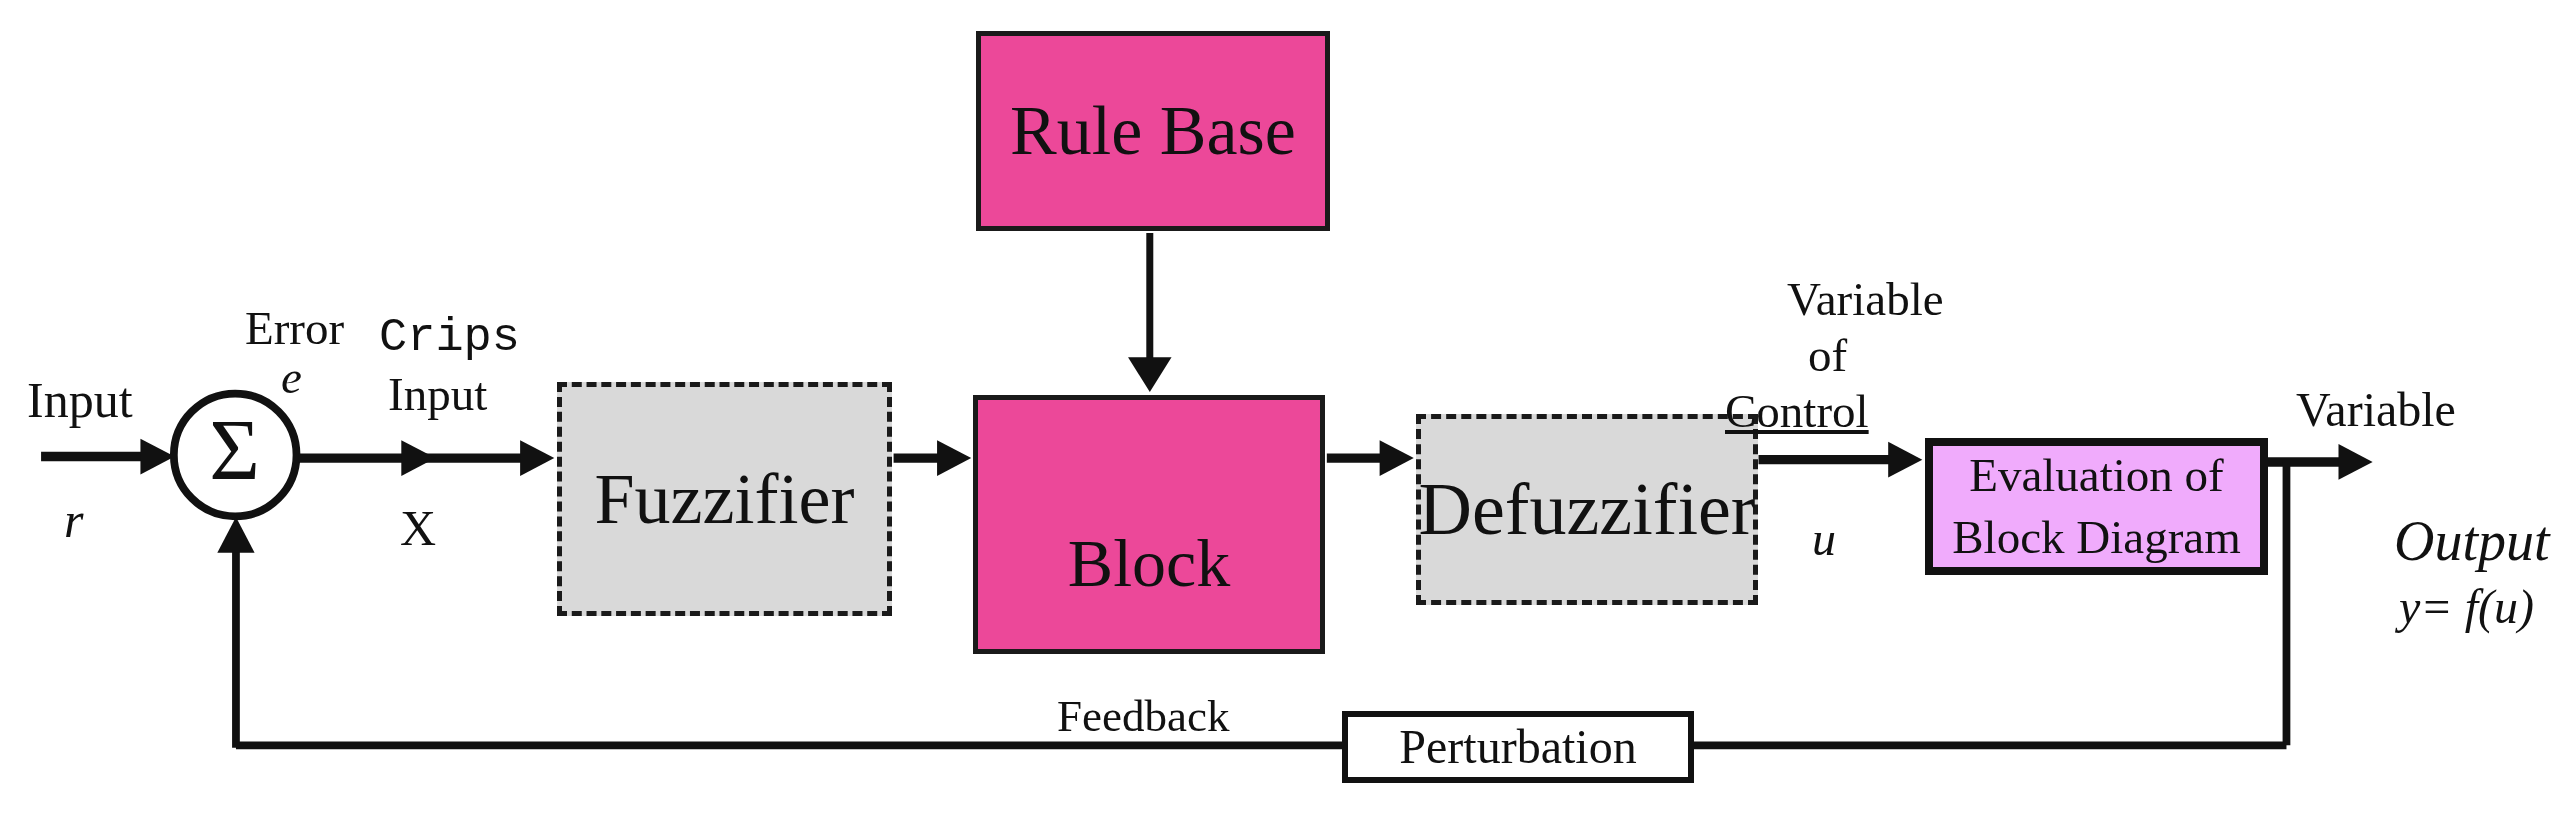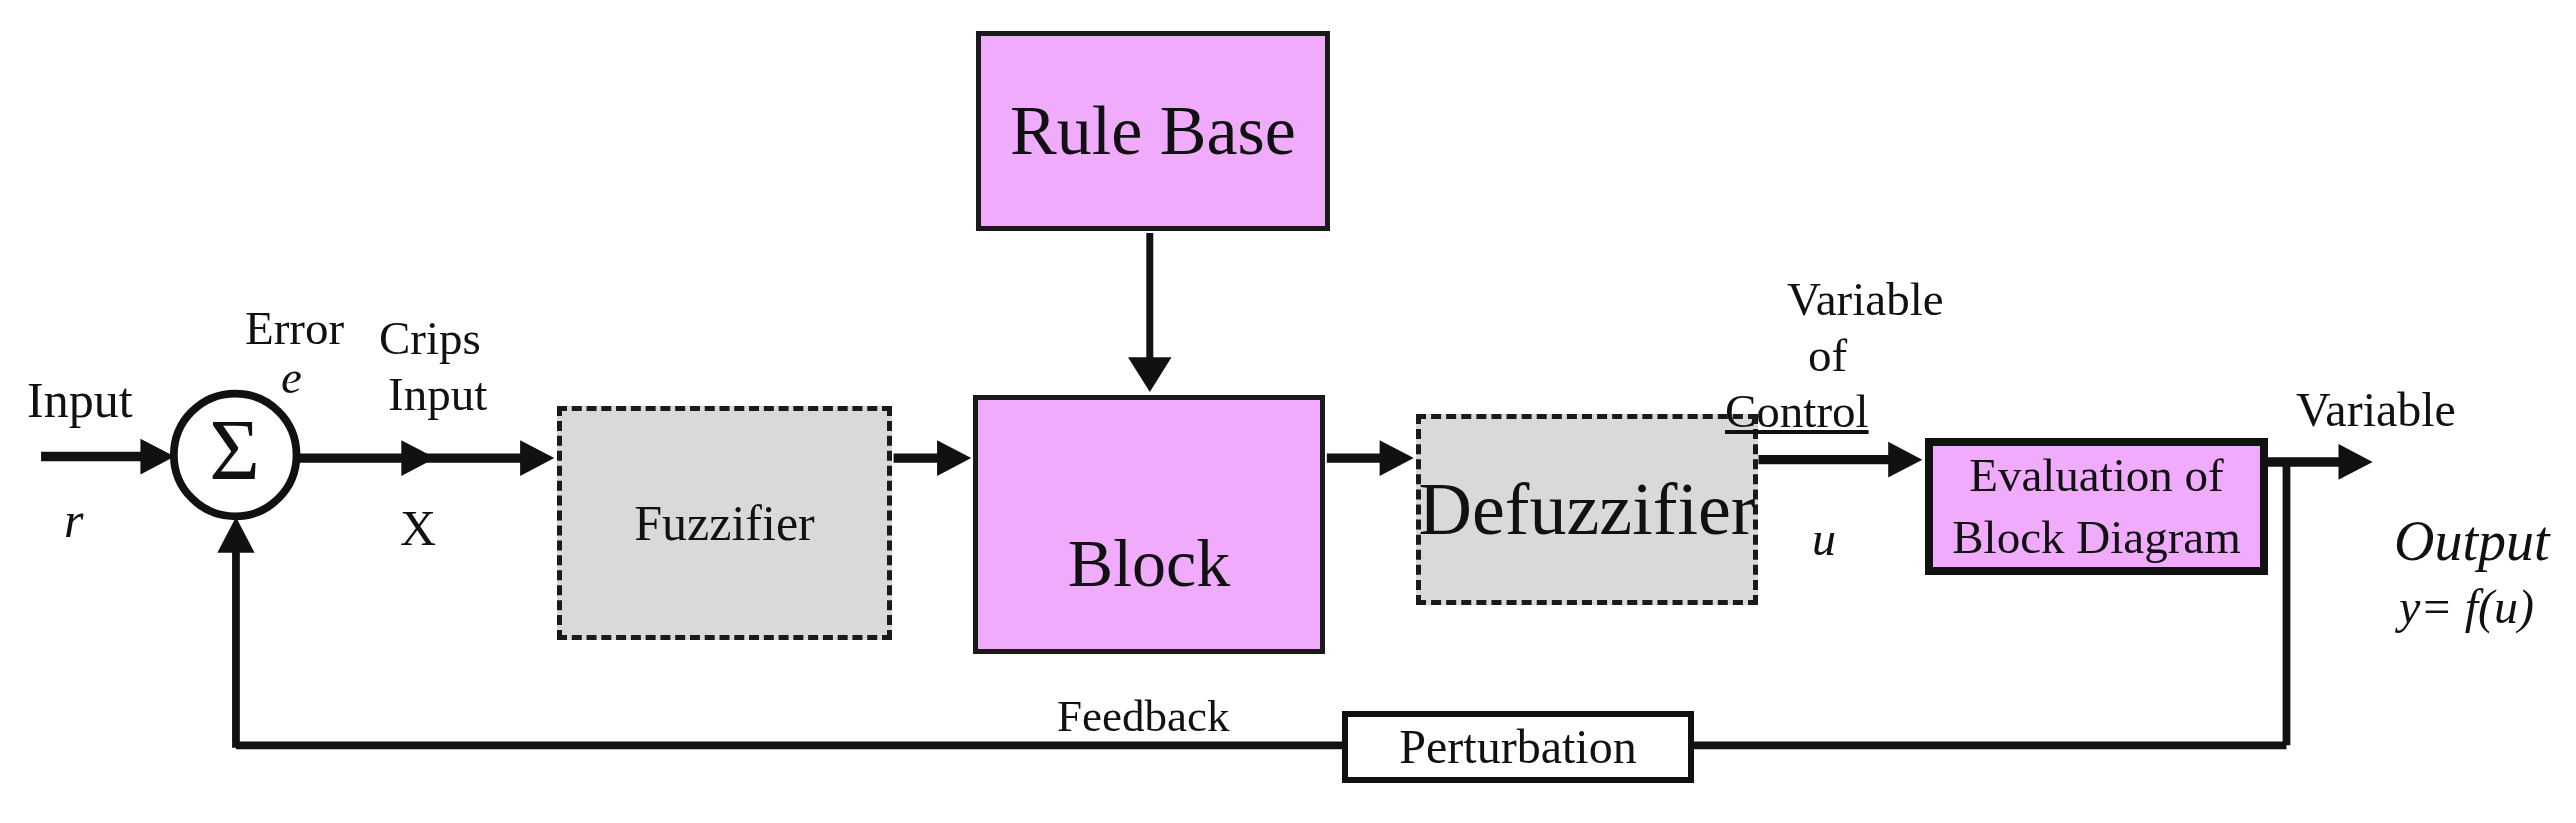--- a/index.html
+++ b/index.html
@@ -1,28 +1,28 @@
 <!DOCTYPE html>
 <html style="font-size:12.4px"><head>
 <meta charset="utf-8">
 <style>
   html,body{margin:0;padding:0;background:#ffffff;}
   #canvas{position:relative;width:2576px;height:823px;background:#ffffff;overflow:hidden;
           font-family:"Liberation Serif","DejaVu Serif",serif;color:#111;}
   #wires{position:absolute;left:0;top:0;width:2576px;height:823px;}
   .box{position:absolute;box-sizing:border-box;display:flex;align-items:center;justify-content:center;
        text-align:center;line-height:1.12;}
-  .box-blue{background:#f0abfc;border:5.4px solid #1a1a1a;}
+  .box-blue{background:#ec4899;border:5.4px solid #1a1a1a;}
   .box-gray{background:#d9d9d9;border:5.4px dashed #1a1a1a;}
   .box-white{background:#f0abfc;border:8.5px solid #111;margin-top:32px;}
   .box-thin{background:#ffffff;border:6.2px solid #111;}
   .label{position:absolute;white-space:nowrap;color:#111;}
   .it{font-style:italic;}
   #rule-base   {left:976px;top:31px; width:354px;height:200px;font-size:70px;}
-  #fuzzifier   {left:557px; top:382px;width:335px;height:234px;font-size:50px;margin-top:24px;}
+  #fuzzifier   {left:557px; top:382px;width:335px;height:234px;font-size:72px;}
   #inference   {left:973px;top:395px;width:352px;height:259px;font-size:68px;}
   #defuzzifier {left:1416px;top:414px;width:342px;height:191px;font-size:74px;}
   #evaluation  {left:1925px;top:406px;width:343px;height:137px;font-size:47px;line-height:1.3;}
   #perturbation{left:1342px;top:711px;width:352px;height:72px; font-size:48px;}
   #sigma{left:194px;top:399px;width:81px;text-align:center;font-size:87px;}
 </style>
 </head>
 <body>
 
 <div id="canvas">
@@ -86,21 +86,21 @@
   </div>
 
   <div id="sigma" class="label">Σ</div>
 
   <div class="label" style="left:27px;top:371px;font-size:50px;">Input</div>
   <div class="label it" style="left:64px;top:491px;font-size:50px;">r</div>
 
   <div class="label" style="left:245px;top:301px;font-size:47px;">Error</div>
   <div class="label it" style="left:281px;top:350px;font-size:47px;">e</div>
 
-  <div class="label" style="left:379px;top:311px;font-size:47px;">Crips</div>
+  <div class="label" style="left:379px;top:311px;font-size:47px;font-family:Liberation Mono, monospace;">Crips</div>
   <div class="label" style="left:388px;top:367px;font-size:47px;">Input</div>
   <div class="label" style="left:400px;top:499px;font-size:50px;">X</div>
 
   <div class="label" style="left:1787px;top:272px;font-size:47px;">Variable</div>
   <div class="label" style="left:1808px;top:328px;font-size:47px;">of</div>
   <div class="label" style="left:1725px;top:384px;font-size:47px;text-decoration:underline;">Control</div>
   <div class="label it" style="left:1812px;top:511px;font-size:48px;">u</div>
 
   <div class="label" style="left:2296px;top:382px;font-size:48px;">Variable</div>
 

